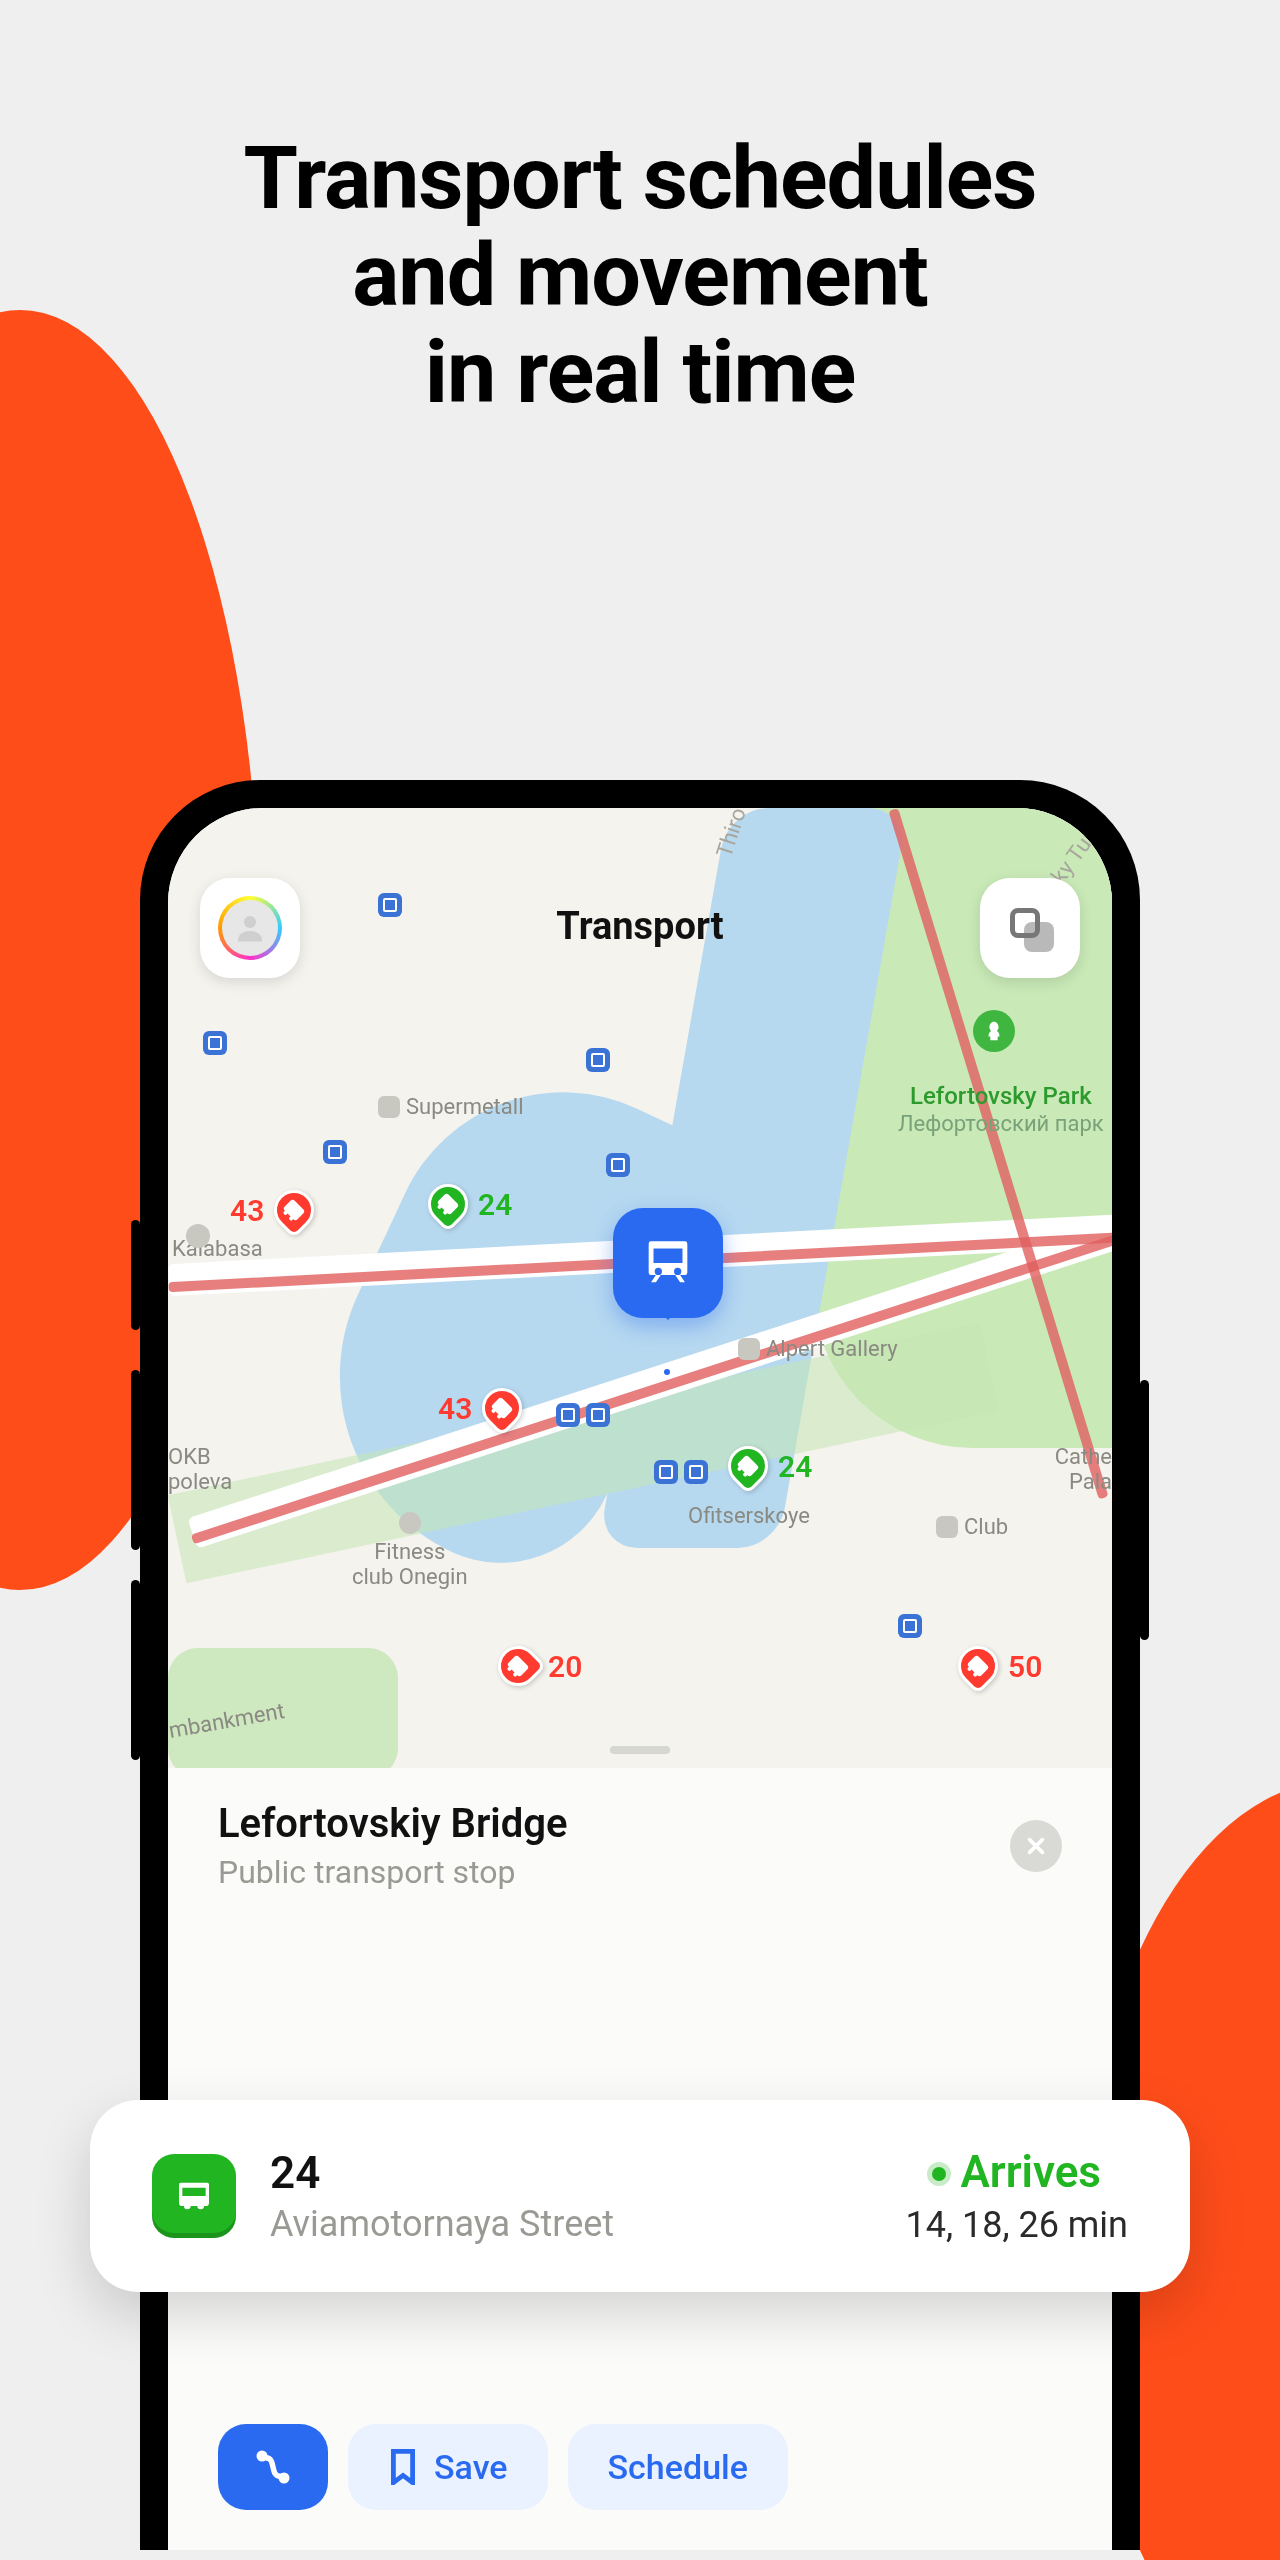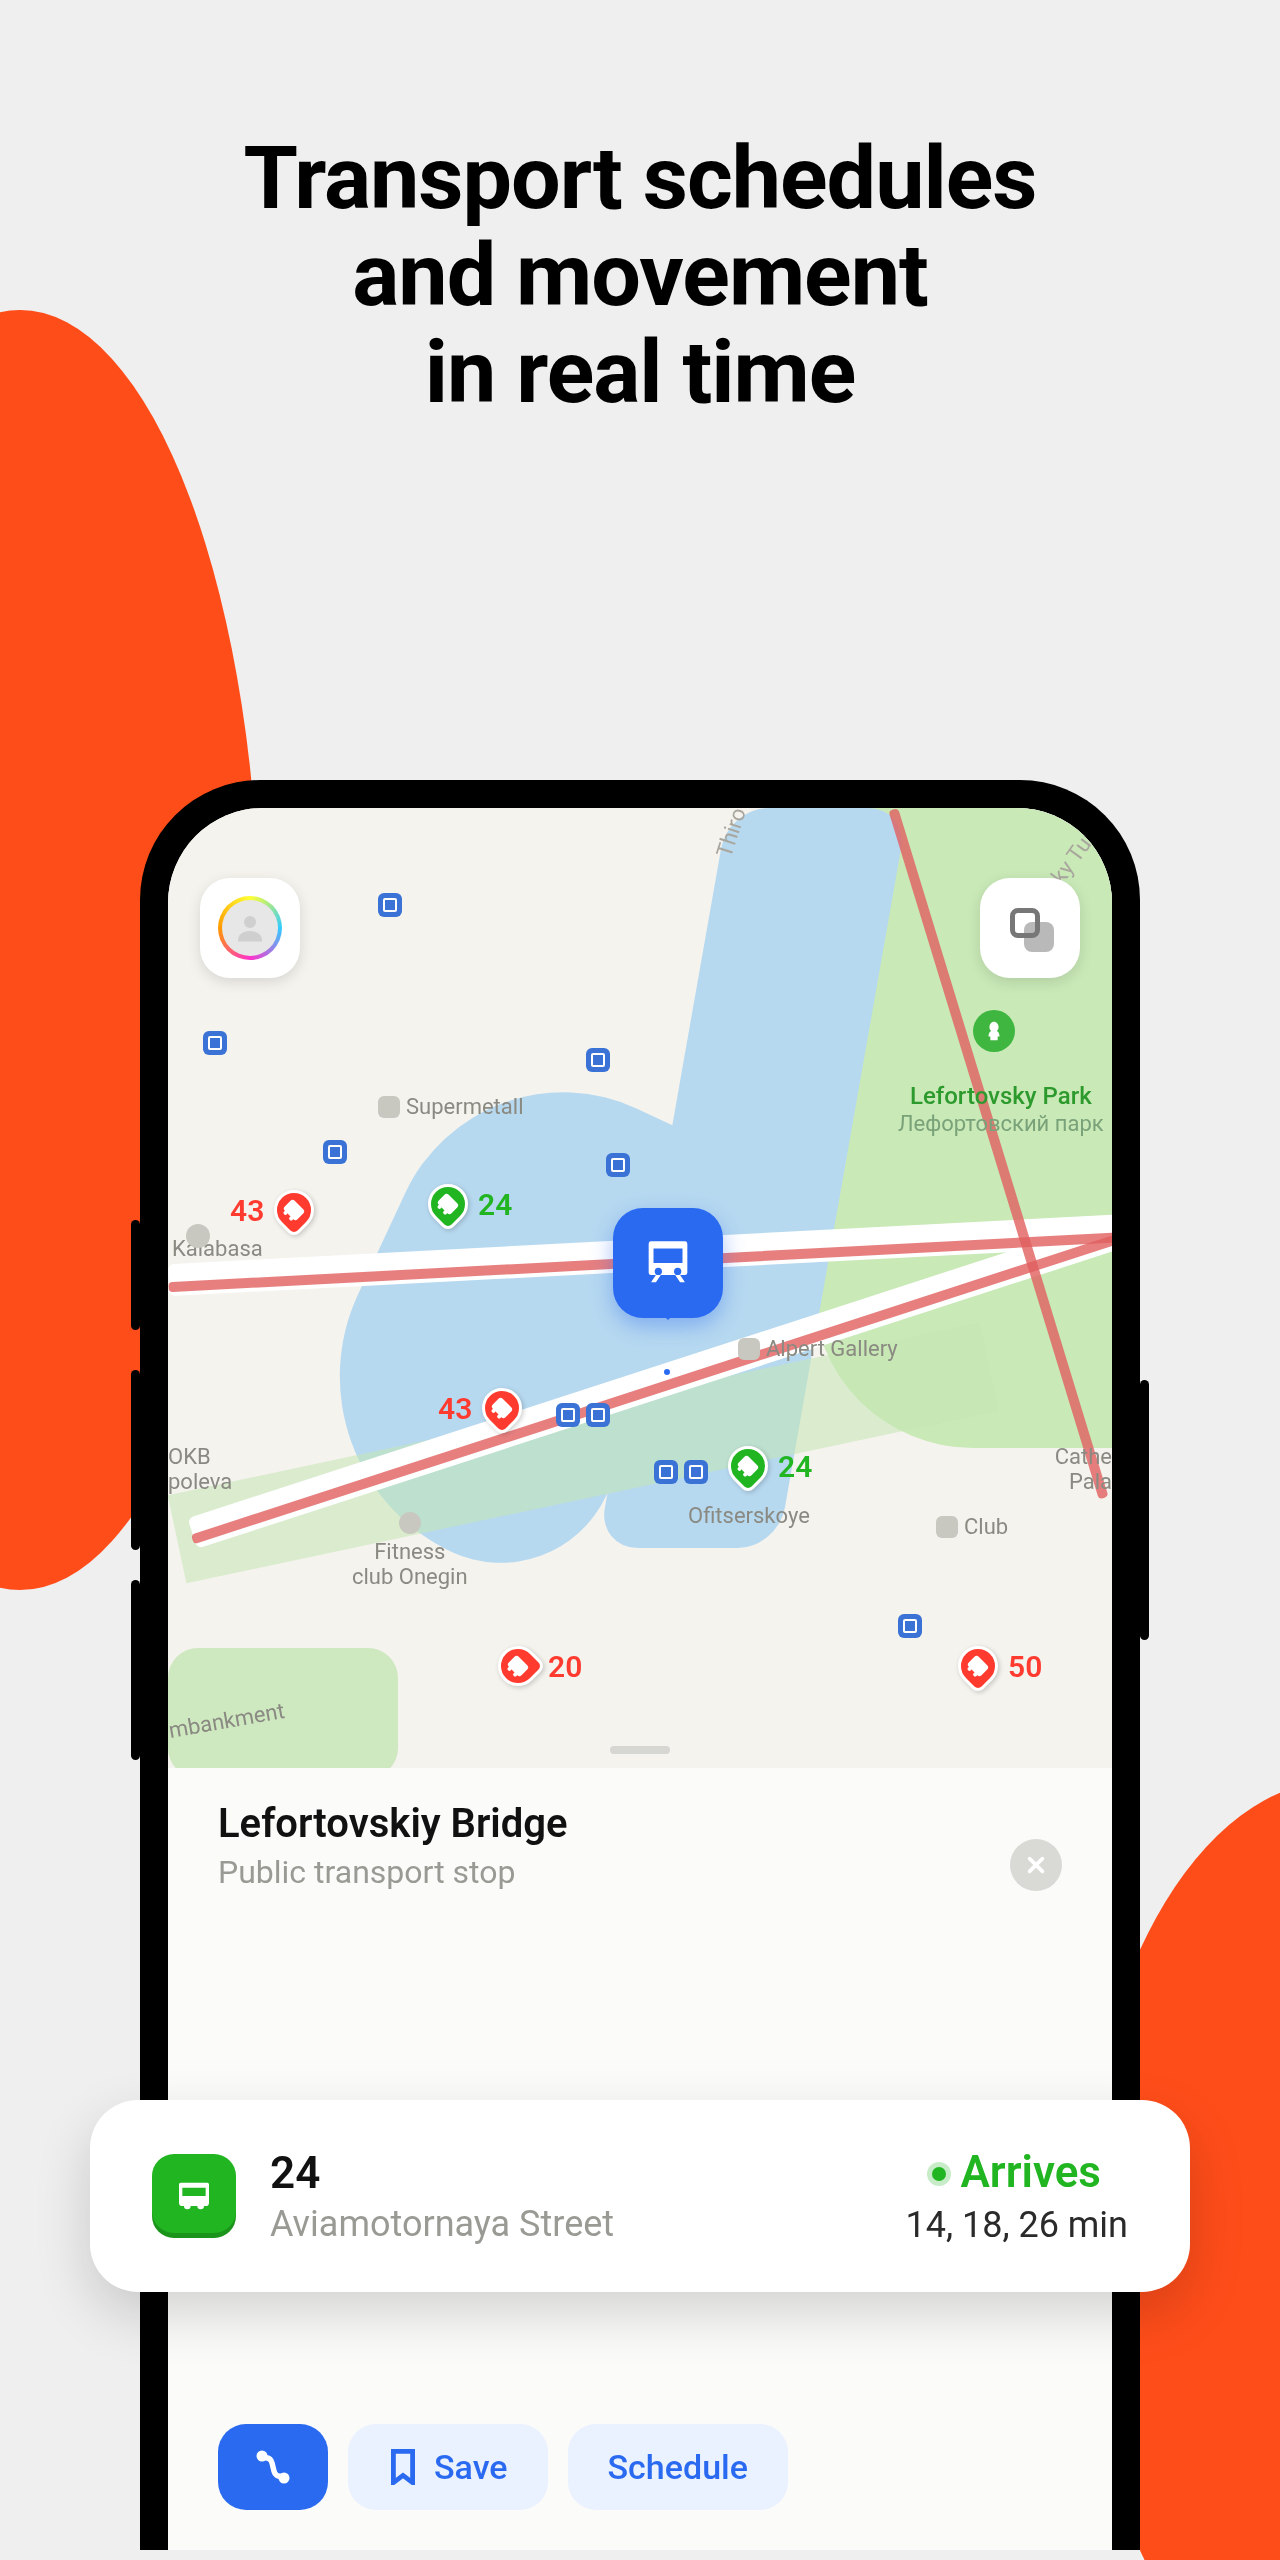--- a/index.html
+++ b/index.html
@@ -99,21 +99,21 @@
 .layers-ico .b{position:absolute;bottom:0;right:0;width:30px;height:30px;background:#b9b9b9;border-radius:8px;}
 
 .map-title { position:absolute; top:96px; left:0; right:0; text-align:center; font-size:38px; font-weight:700; color:#111; }
 
 
 .sheet {
   position:absolute; top:960px; left:0; right:0; bottom:0;
   background:#fbfbfa;
 }
 .grabber { width:60px; height:8px; background:#d6d6d2; border-radius:4px; margin:-18px auto 0; position:relative; top:-4px; }
-.stop-header { padding:42px 50px 26px; display:flex; justify-content:space-between; align-items:flex-end; }
+.stop-header { padding:42px 50px 26px; display:flex; justify-content:space-between; align-items:center; }
 .stop-title { font-size:40px; font-weight:600; color:#111; }
 .stop-sub { font-size:32px; color:#9a9a95; margin-top:6px; }
 .close-btn { width:52px; height:52px; background:#d9d9d5; border-radius:50%; display:flex; align-items:center; justify-content:center; color:#fff; font-size:30px; font-weight:700; }
 
 
 .route-card-pop {
   position:absolute; top:2100px; left:90px; width:1100px;
   background:#fff; border-radius:48px; padding:46px 62px;
   box-shadow:0 22px 55px rgba(0,0,0,.16);
   display:flex; align-items:center; z-index:5;
@@ -286,20 +286,21 @@
               </svg>
         </div>
           </div>
       </div>
       <div class="map-btn layers-btn">
         <div class="layers-ico">
             <div class="b"></div>
             <div class="a"></div>
           </div>
       </div>
+      <div class="map-title">Transport</div>
     </div>
 
     <div class="sheet">
       <div class="grabber"></div>
       <div class="stop-header">
         <div>
           <div class="stop-title">Lefortovskiy Bridge</div>
           <div class="stop-sub">Public transport stop</div>
         </div>
         <div class="close-btn">

